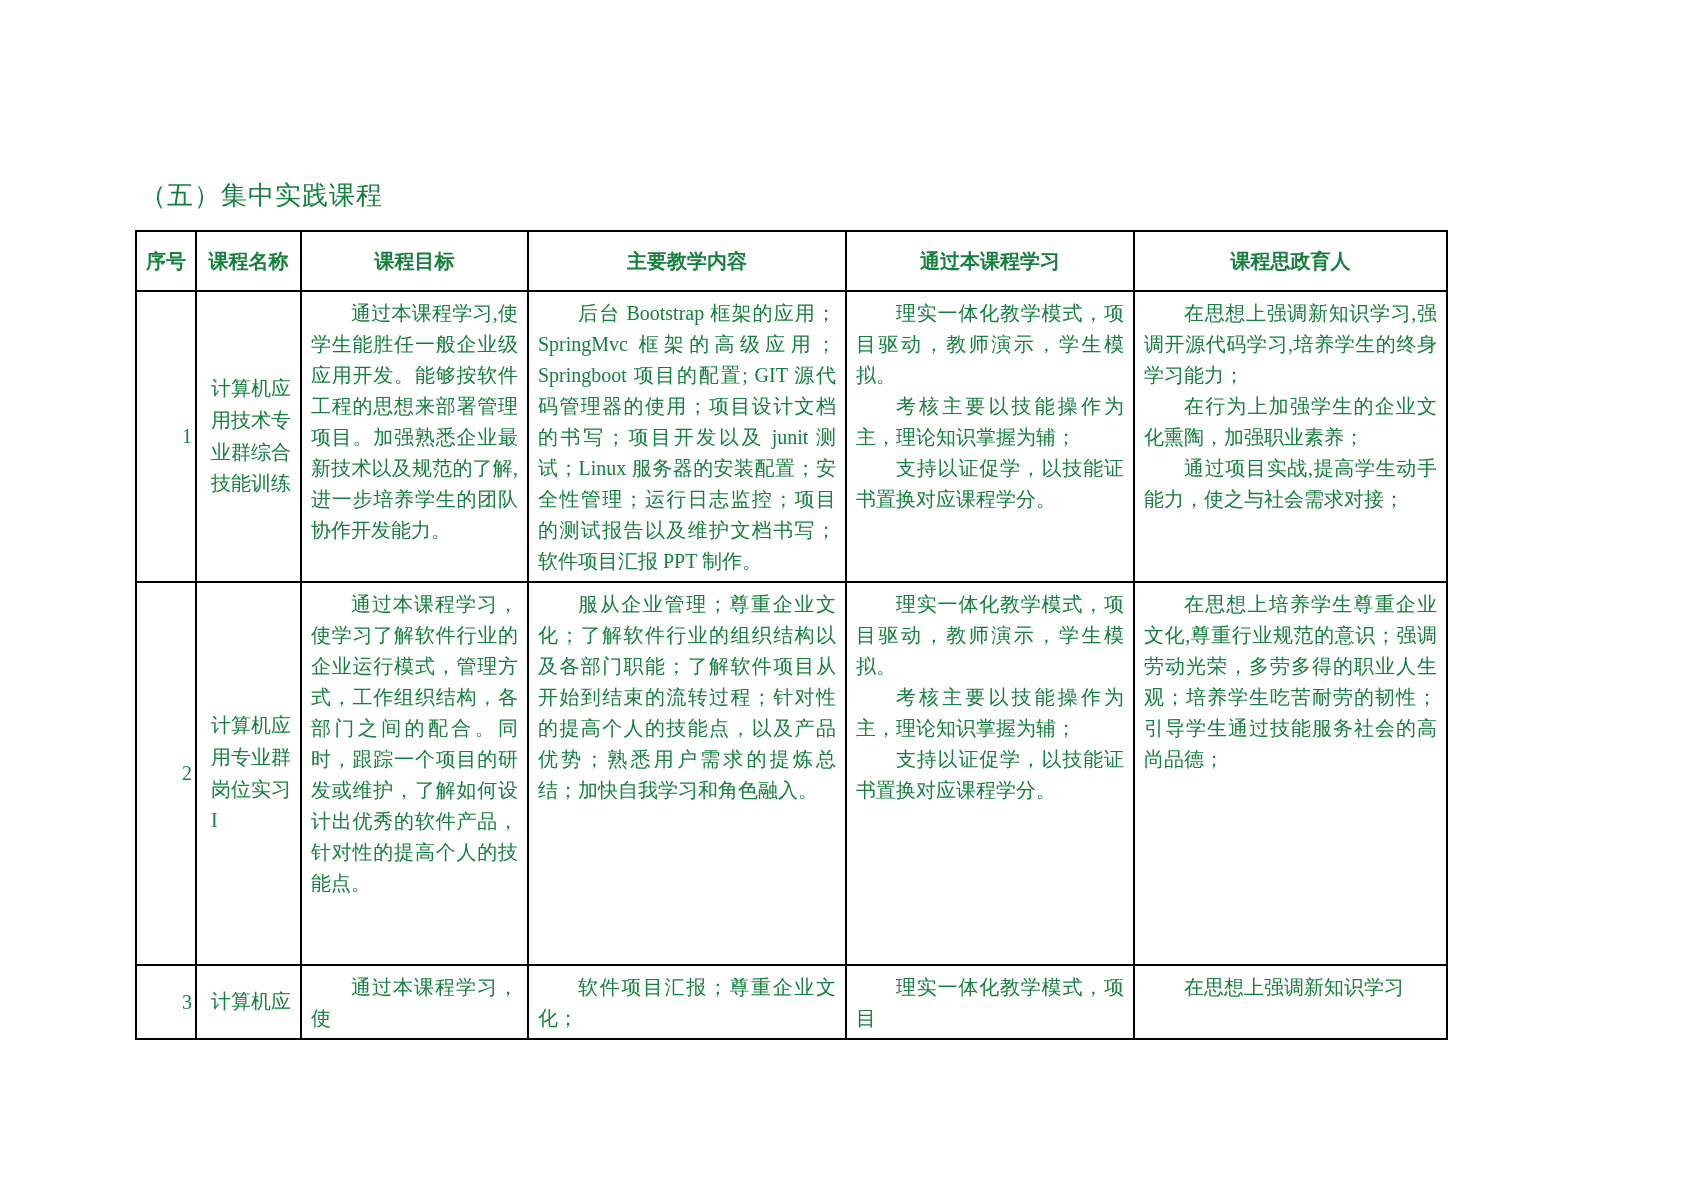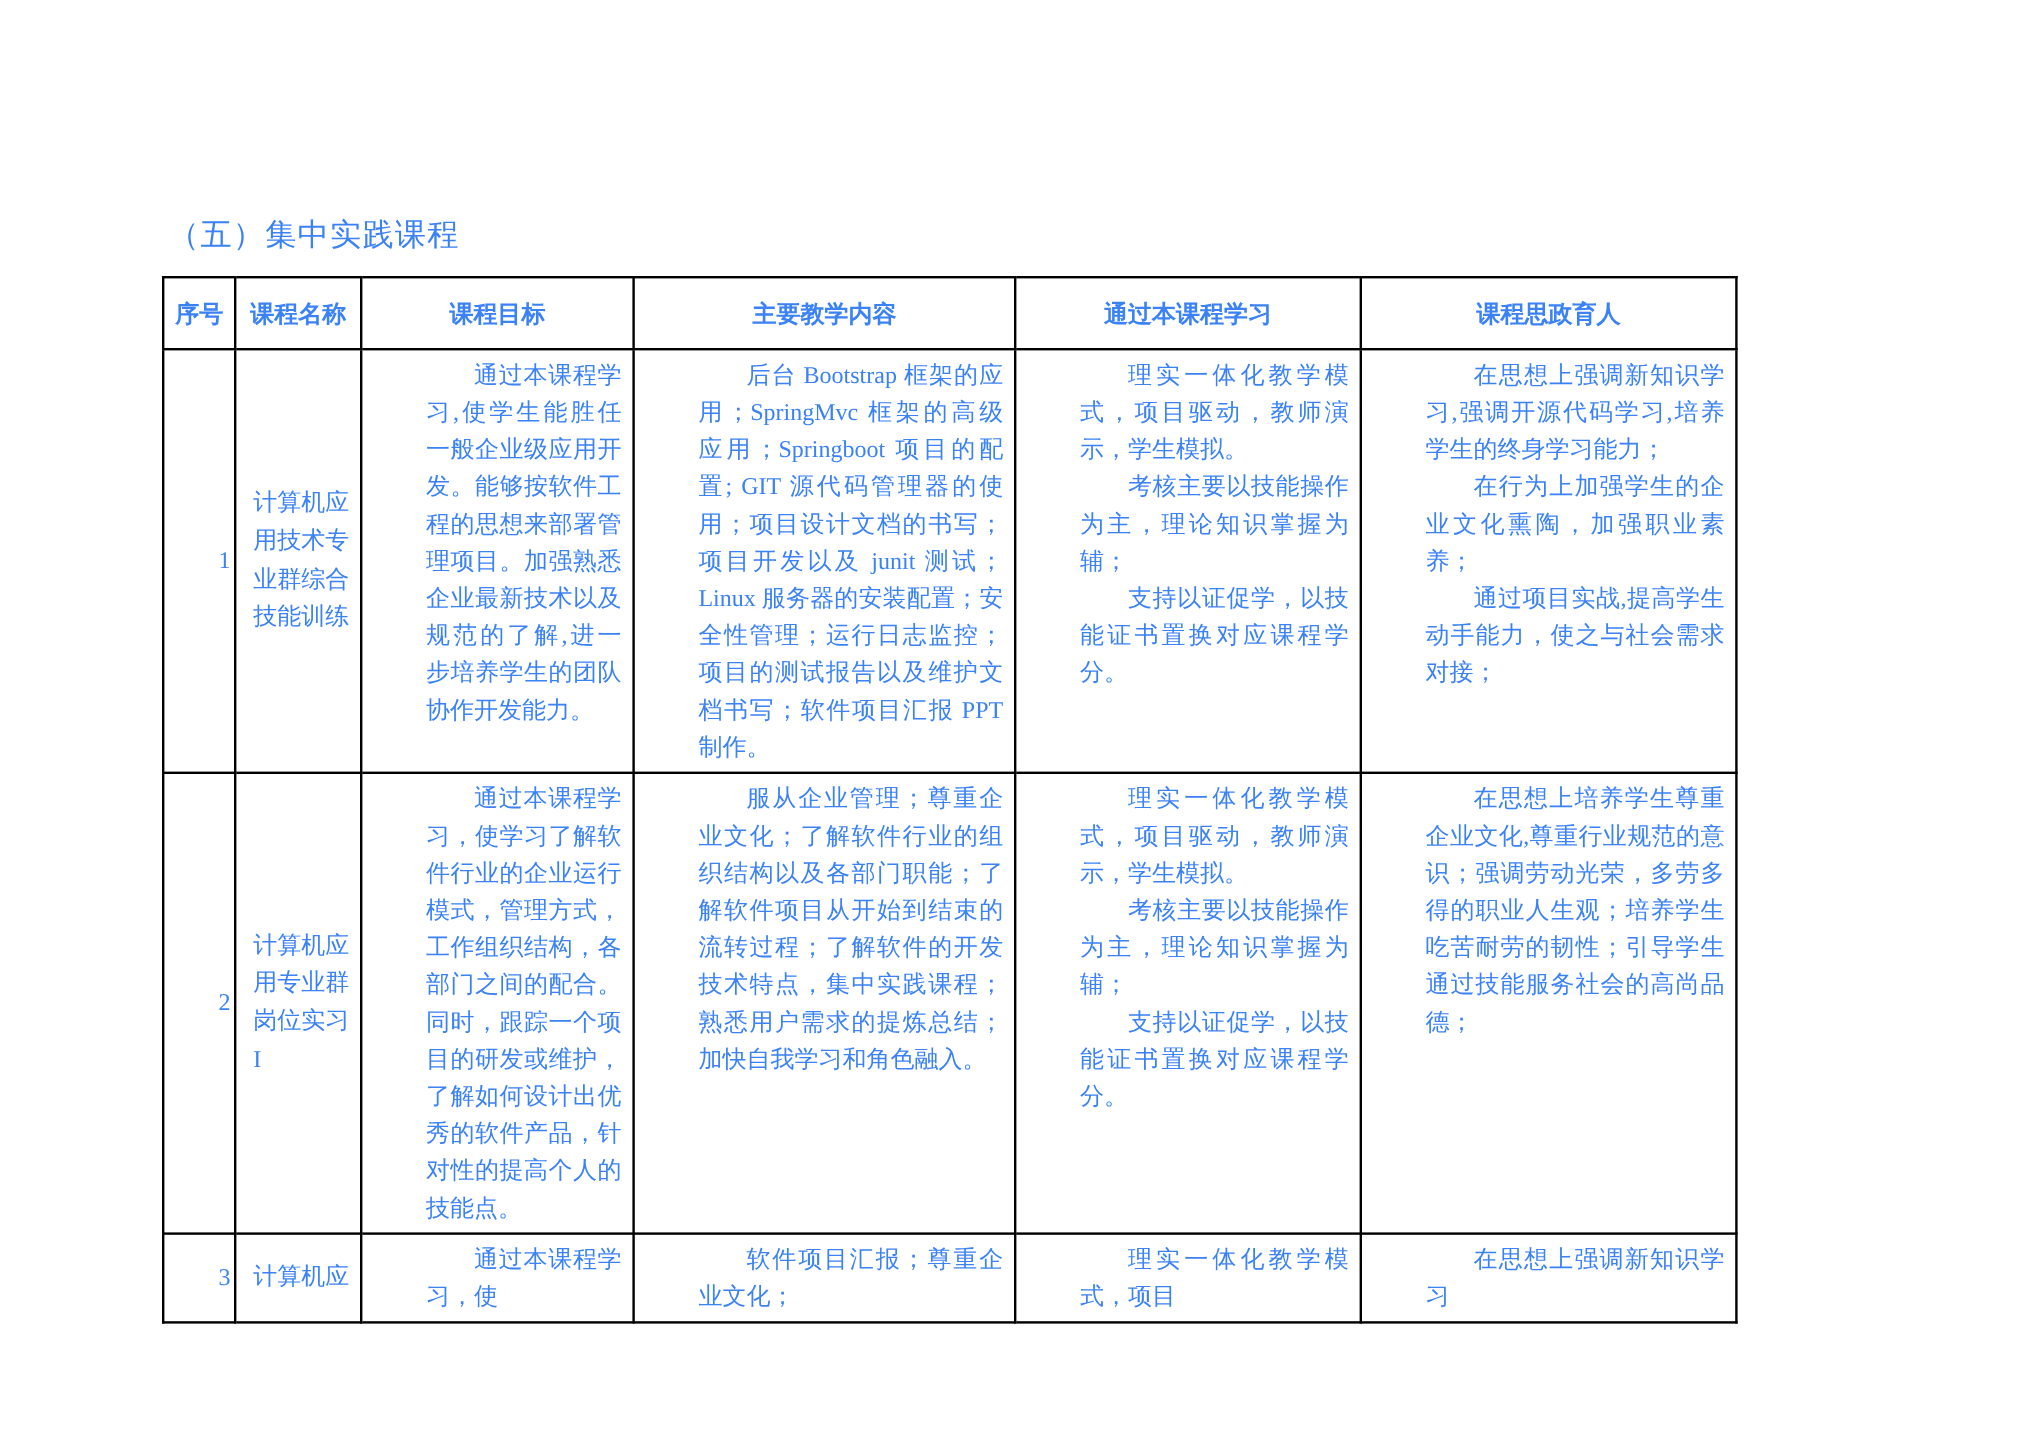--- a/index.html
+++ b/index.html
@@ -3,21 +3,21 @@
 <meta charset="utf-8">
 <style>
   * { margin: 0; padding: 0; box-sizing: border-box; }
   html, body { background: #888; }
   .page {
     position: relative;
     width: 1684px;
     height: 1191px;
     background: #ffffff;
     font-family: "Liberation Serif", "DejaVu Serif", serif;
-    color: #3b82f6;
+    color: #15803d;
     overflow: hidden;
     margin: 0 auto;
   }
   .title {
     position: absolute;
     left: 140px;
     top: 178px;
     font-size: 26px;
     font-weight: normal;
     letter-spacing: 1px;
@@ -63,21 +63,21 @@
     text-align: left;
     border-radius: 32px;
   }
   td.col-body {
     padding: 6px 9px 4px 9px;
     font-size: 20px;
     line-height: 1.55;
     text-align: justify;
     text-justify: inter-ideograph;
   }
-  td.col-body .para { text-indent: 2em; margin-left: 44px; }
+  td.col-body .para { text-indent: 2em; }
   .page-number {
     position: absolute;
     left: 0;
     top: 1062px;
     width: 100%;
     text-align: center;
     font-size: 17px;
   }
 </style>
 </head>
@@ -134,21 +134,21 @@
           <td class="col-num">
             <div class="para">2</div>
           </td>
           <td class="col-name">
             <div class="para">计算机应用专业群岗位实习I</div>
           </td>
           <td class="col-body">
             <div class="para">通过本课程学习，使学习了解软件行业的企业运行模式，管理方式，工作组织结构，各部门之间的配合。同时，跟踪一个项目的研发或维护，了解如何设计出优秀的软件产品，针对性的提高个人的技能点。</div>
           </td>
           <td class="col-body">
-            <div class="para">服从企业管理；尊重企业文化；了解软件行业的组织结构以及各部门职能；了解软件项目从开始到结束的流转过程；了解软件的开发技术特点，集中实践课程；熟悉用户需求的提炼总结；加快自我学习和角色融入。</div>
+            <div class="para">服从企业管理；尊重企业文化；了解软件行业的组织结构以及各部门职能；了解软件项目从开始到结束的流转过程；针对性的提高个人的技能点，以及产品优势；熟悉用户需求的提炼总结；加快自我学习和角色融入。</div>
           </td>
           <td class="col-body">
             <div class="para">理实一体化教学模式，项目驱动，教师演示，学生模拟。</div>
             <div class="para">考核主要以技能操作为主，理论知识掌握为辅；</div>
             <div class="para">支持以证促学，以技能证书置换对应课程学分。</div>
           </td>
           <td class="col-body">
             <div class="para">在思想上培养学生尊重企业文化,尊重行业规范的意识；强调劳动光荣，多劳多得的职业人生观；培养学生吃苦耐劳的韧性；引导学生通过技能服务社会的高尚品德；</div>
           </td>
         </tr>

